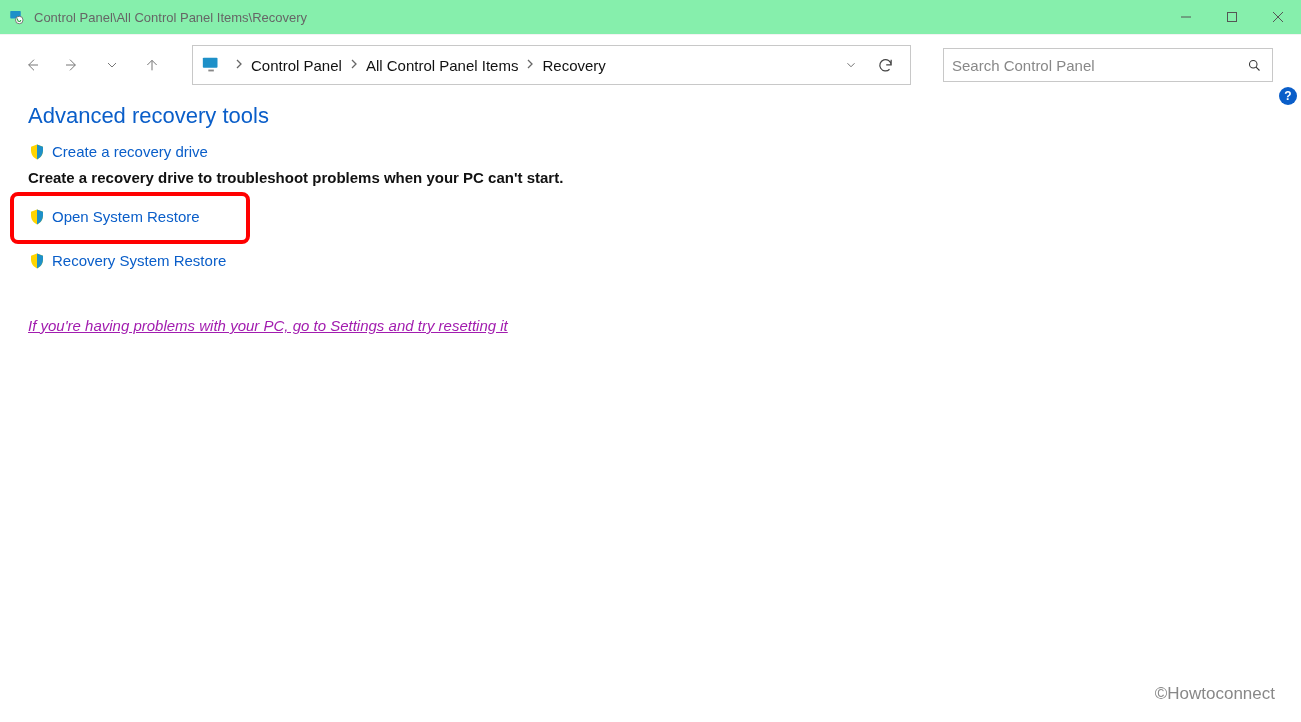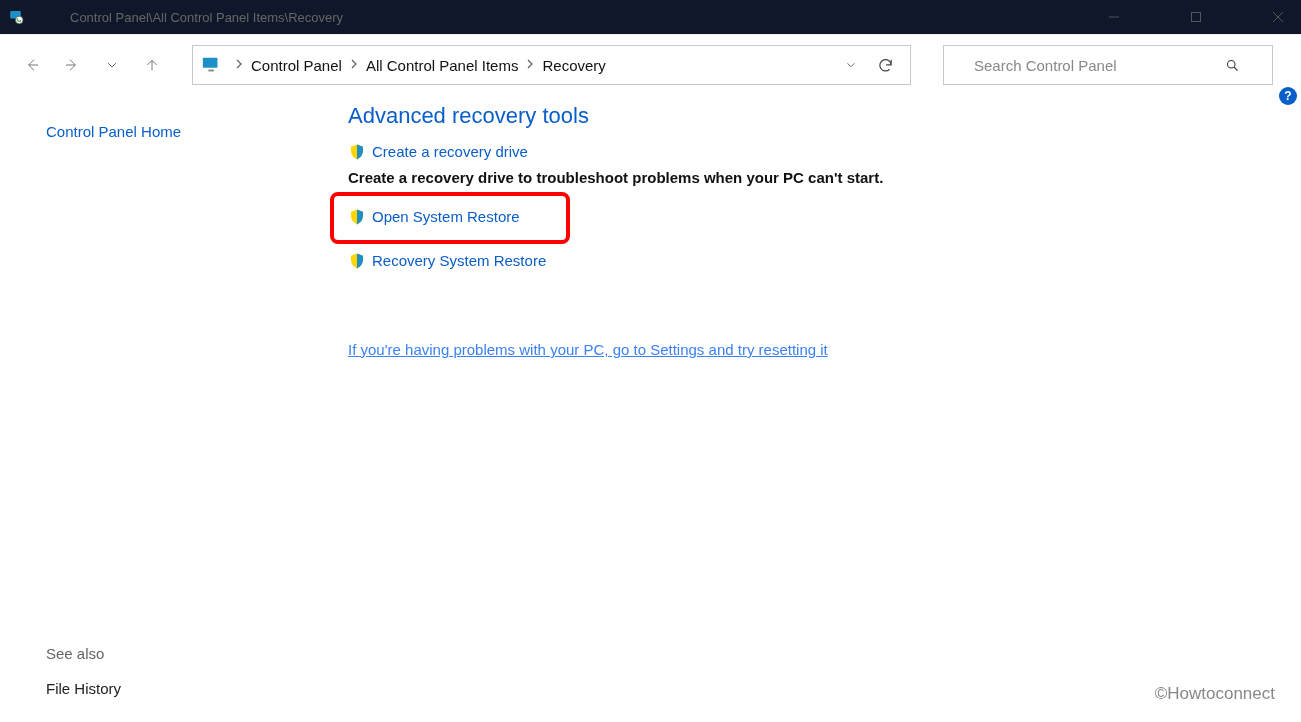--- a/index.html
+++ b/index.html
@@ -1,52 +1,52 @@
 <!DOCTYPE html>
 <html><head>
 <meta charset="utf-8">
 <style>
   * { box-sizing: border-box; }
   html,body { margin:0; padding:0; width:1301px; height:722px; font-family:"Segoe UI",Arial,sans-serif; background:#fff; color:#000; }
   
-  .titlebar { height:35px; background:#0f172a; display:flex; align-items:center; padding:0 0 0 8px; font-size:13px; color:#666; border-bottom:1px solid #f3f3f3;gap:36px; }
+  .titlebar { height:35px; background:#86efac; display:flex; align-items:center; padding:0 0 0 8px; font-size:13px; color:#666; border-bottom:1px solid #f3f3f3; }
   .titlebar .icon { width:18px; height:18px; margin-right:8px; display:flex; align-items:center; justify-content:center; }
   .titlebar .title-text { flex:0 0 auto; }
   .titlebar .spacer { flex:1; }
   .win-btn { width:46px; height:35px; display:flex; align-items:center; justify-content:center; color:#555; }
   .win-btn svg { width:12px; height:12px; }
   
   .toolbar { height:60px; background:#fff; display:flex; align-items:center; padding:0 28px 0 12px; gap:0; }
   .nav-area { display:flex; align-items:center; gap:0; }
   .nav-btn { width:40px; height:40px; display:flex; align-items:center; justify-content:center; color:#777; }
   .nav-btn svg { width:16px; height:16px; stroke:#777; fill:none; stroke-width:1.5; }
   .addr-bar { flex:1; border:1px solid #c8c8c8; height:40px; display:flex; align-items:center; margin:0 8px 0 20px; padding:0 8px 0 8px; font-size:15px; }
   .addr-icon { width:22px; height:22px; margin-right:4px; }
   .addr-sep { color:#666; margin:0 8px; font-size:12px; }
   .addr-seg { color:#111; }
   .addr-spacer { flex:1; }
   .addr-end { width:34px; height:38px; display:flex; align-items:center; justify-content:center; color:#666; }
   .refresh { width:34px; height:38px; display:flex; align-items:center; justify-content:center; color:#444; }
-  .search-box { width:330px; border:1px solid #c8c8c8; height:40px; display:flex; align-items:center; padding:0 28px; margin-left:24px; }
+  .search-box { width:330px; border:1px solid #c8c8c8; height:34px; display:flex; align-items:center; padding:0 6px; margin-left:24px; }
   .search-box input { border:none; outline:none; font-size:15px; width:100%; color:#333; background:transparent; }
   .search-box input::placeholder { color:#888; }
   .search-btn { width:24px; display:flex; align-items:center; justify-content:center; color:#444; }
   
   .body { display:flex; height:calc(100% - 95px); position:relative; }
   .sidebar { width:320px; padding:28px 20px 0 46px; font-size:15px; position:relative; }
   .sidebar a.home { color:#0a5ec9; text-decoration:none; display:block; }
   .sidebar .see-also { position:absolute; bottom:60px; left:46px; color:#666; font-size:15px; }
   .sidebar .file-history { position:absolute; bottom:25px; left:46px; color:#222; font-size:15px; }
   .content { flex:1; padding:8px 40px 0 28px; position:relative; }
   h1.page-title { font-size:22px; font-weight:400; color:#0a5ec9; margin:0 0 14px 0; }
   .tool-item { margin-bottom:22px; }
   .tool-link { display:inline-flex; align-items:flex-start; gap:6px; color:#0a5ec9; text-decoration:none; font-size:15px; }
   .tool-desc { margin-top:4px; color:#111; font-size:15px;font-weight:bold; }
   .shield { width:18px; height:18px; }
-  .more-link { color:#3b82f6; font-size:15px; margin-top:45px; display:inline-block; }
+  .more-link { color:#a21caf; font-size:15px; margin-top:21px; display:inline-block;font-style:italic; }
   .help-btn { position:absolute; top:-8px; right:4px; width:18px; height:18px; border-radius:50%; background:#0a5ec9; color:#fff; font-size:12px; font-weight:bold; display:flex; align-items:center; justify-content:center; }
   .watermark { position:absolute; right:26px; bottom:18px; color:#888; font-size:17px; }
   
   .highlight-box { position:absolute; border:4px solid #ff0000; border-radius:8px; pointer-events:none; }
 </style>
 </head>
 <body>
 
 <div class="titlebar">
   <span class="icon">
@@ -144,25 +144,20 @@
     <div class="search-btn">
       <svg width="15" height="15" viewBox="0 0 24 24" fill="none" stroke="#333" stroke-width="1.7">
           <circle cx="10" cy="10" r="6"></circle>
           <line x1="20" y1="20" x2="14.5" y2="14.5"></line>
         </svg>
     </div>
   </div>
 </div>
 
 <div class="body">
-  <div class="sidebar">
-    <a href="#" class="home">Control Panel Home</a>
-    <div class="see-also">See also</div>
-    <a href="#" class="file-history" style="text-decoration:none;">File History</a>
-  </div>
 
   <div class="content">
     <div class="help-btn">?</div>
 
     <h1 class="page-title">Advanced recovery tools</h1>
 
     
     <div class="tool-item">
       <a href="#" class="tool-link">
         <span class="shield">

